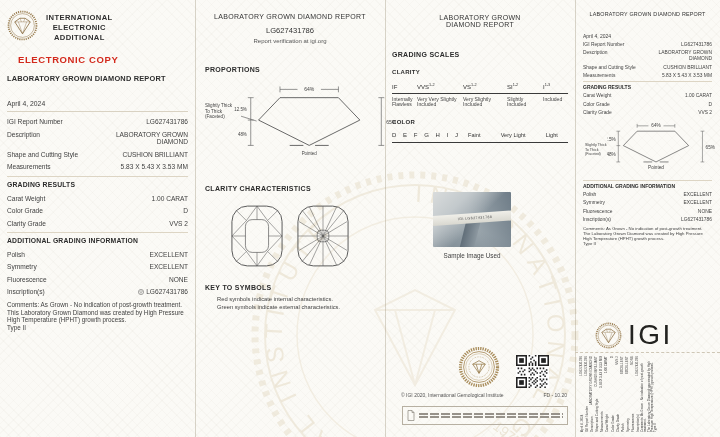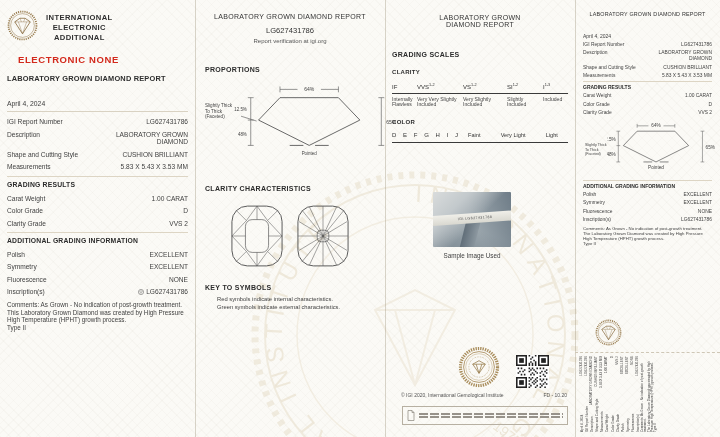--- a/index.html
+++ b/index.html
@@ -122,21 +122,21 @@
           <path d="M15,23 L25,16 H35 L45,23 L30,46 Z" fill="none" stroke="#8a6d41" stroke-width="1.6"></path>
           <path d="M15,23 H45 M25,16 L28,23 M35,16 L32,23 M22,23 L30,46 M38,23 L30,46" fill="none" stroke="#8a6d41" stroke-width="0.8"></path>
         </svg>
       </span>
       <div class="brand">
         <div>INTERNATIONAL</div>
         <div>ELECTRONIC</div>
         <div>ADDITIONAL</div>
       </div>
     </div>
-    <div class="ecopy">ELECTRONIC NONE</div>
+    <div class="ecopy">ELECTRONIC COPY</div>
     <div class="t1">LABORATORY GROWN DIAMOND REPORT</div>
     <div class="date1">April 4, 2024</div>
     <div class="rule"></div>
 
     <div class="lblrow">
       <span class="lbl">IGI Report Number</span>
       <span class="val">LG627431786</span>
     </div>
     <div class="lblrow">
       <span class="lbl">Description</span>
@@ -428,20 +428,21 @@
       <p>Type II</p>
     </div>
 
     <div class="biglogo">
       <svg width="27" height="27" viewBox="0 0 60 60">
         <circle cx="30" cy="30" r="27" fill="none" stroke="#96794B" stroke-width="3.5" stroke-dasharray="2.2 2"></circle>
         <circle cx="30" cy="30" r="23" fill="none" stroke="#96794B" stroke-width="1"></circle>
         <path d="M15,23 L25,16 H35 L45,23 L30,46 Z" fill="none" stroke="#8a6d41" stroke-width="1.6"></path>
         <path d="M15,23 H45 M25,16 L28,23 M35,16 L32,23 M22,23 L30,46 M38,23 L30,46" fill="none" stroke="#8a6d41" stroke-width="0.8"></path>
       </svg>
+      <span class="igitext">IGI</span>
     </div>
 
     <div class="perf"></div>
 
     <div class="stub">
       <div class="stubinner">
         <div class="srow">
             <span>April 4, 2024</span>
             <span class="val">LG627431786</span>
           </div>

